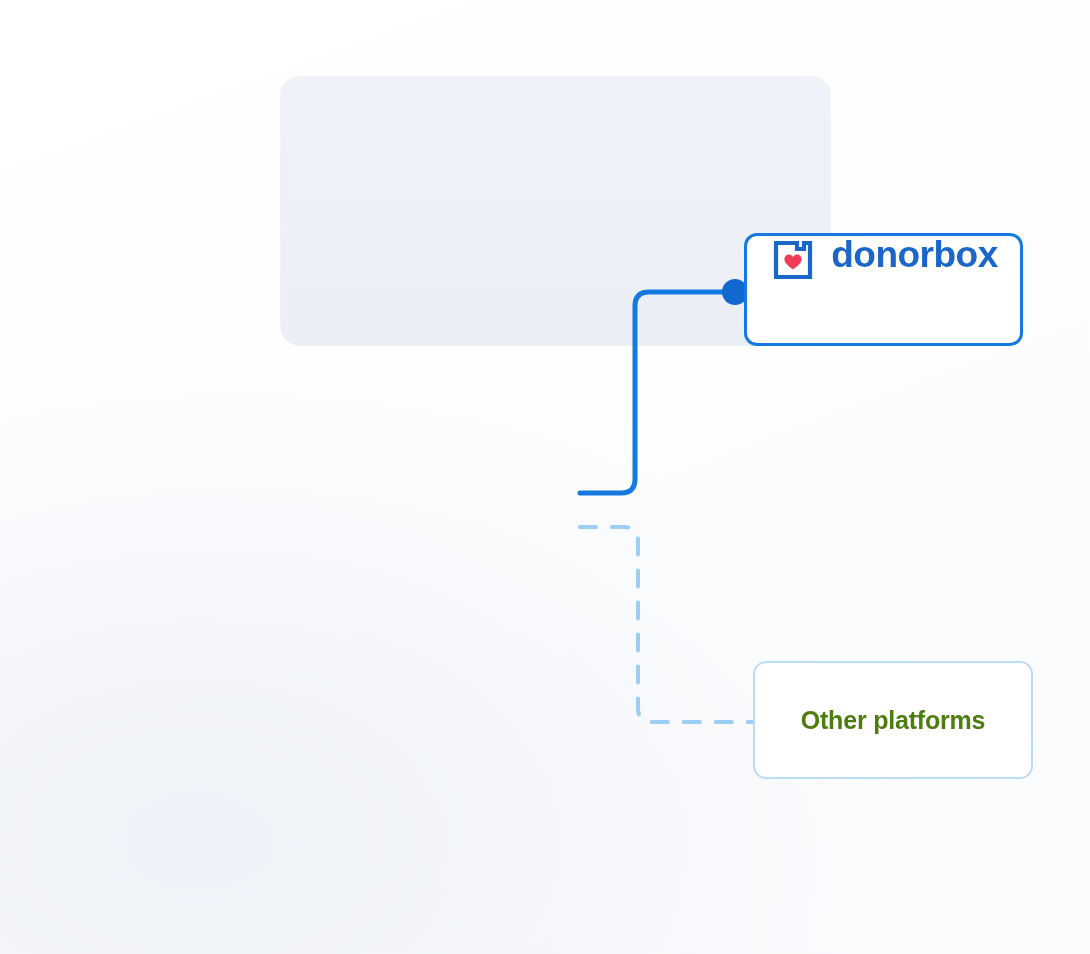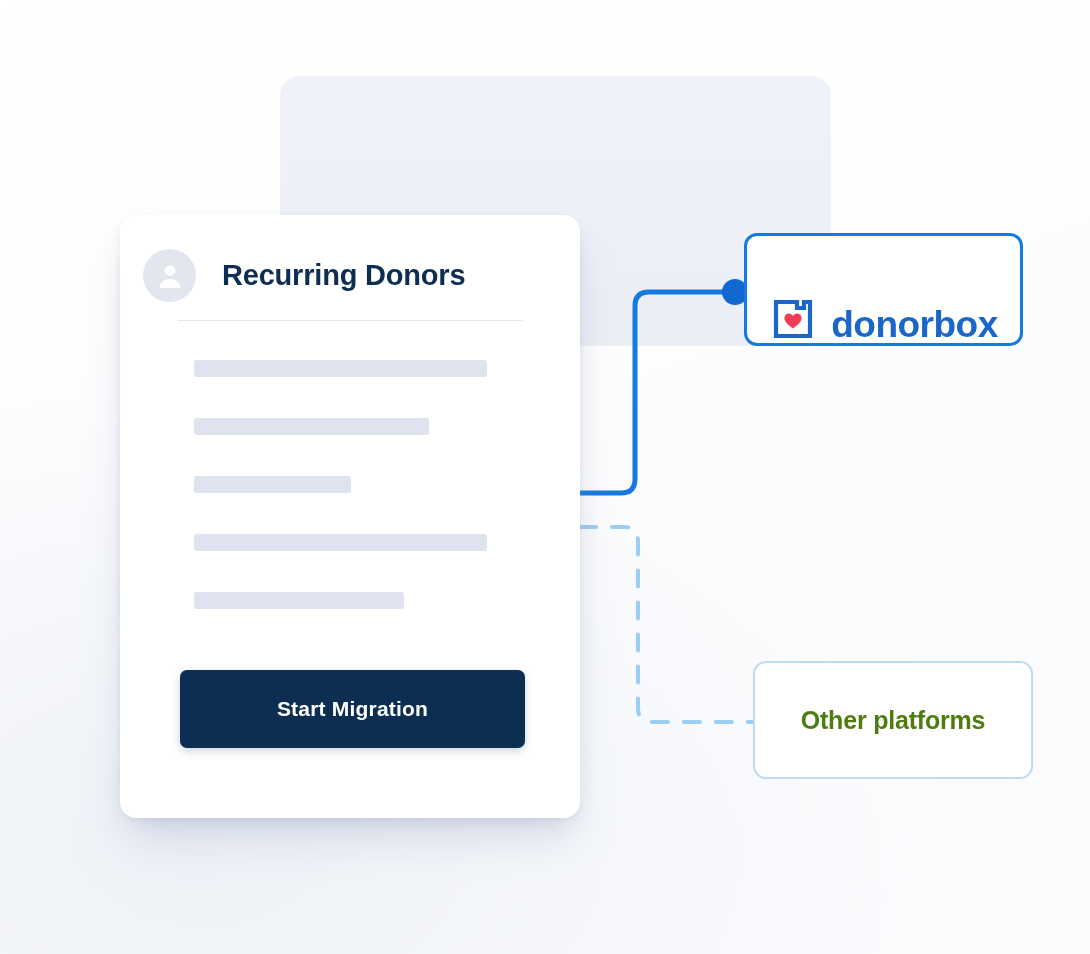--- a/index.html
+++ b/index.html
@@ -144,21 +144,21 @@
   .donorbox-node {
     position: absolute;
     left: 744px;
     top: 233px;
     width: 279px;
     height: 113px;
     background: #ffffff;
     border: 3px solid #1479e0;
     border-radius: 13px;
     display: flex;
-    align-items: flex-end;
+    align-items: flex-start;
     justify-content: center;
     gap: 14px;
     box-sizing: border-box;
   }
   .db-mark { flex: none; display: block; }
   .db-wordmark {
     font-size: 37px;
     font-weight: bold;
     color: #1b66c9;
     letter-spacing: -0.5px;
@@ -197,44 +197,20 @@
 
   <svg id="connectors" viewBox="0 0 1090 954" width="1090" height="954" xmlns="http://www.w3.org/2000/svg">
 
     <path d="M 580 527 L 624 527 Q 638 527 638 541 L 638 708 Q 638 722 652 722 L 755 722" fill="none" stroke="#9ccdf2" stroke-width="4" stroke-linecap="round" stroke-dasharray="16 16"></path>
 
     <path d="M 580 493 L 621 493 Q 635 493 635 479 L 635 306 Q 635 292 649 292 L 735 292" fill="none" stroke="#1479e0" stroke-width="5" stroke-linecap="round" stroke-linejoin="round"></path>
 
     <circle cx="735" cy="292" r="13" fill="#1169cf"></circle>
   </svg>
 
-  <div class="main-card">
-
-    <div class="card-header">
-      <div class="avatar">
-        <svg width="30" height="30" viewBox="0 0 24 24" xmlns="http://www.w3.org/2000/svg">
-          <circle cx="12" cy="7.6" r="4.3" fill="#ffffff"></circle>
-          <path d="M3.6 21.5c0-4.3 3.8-7.2 8.4-7.2s8.4 2.9 8.4 7.2z" fill="#ffffff"></path>
-        </svg>
-      </div>
-      <div class="card-title">Recurring Donors</div>
-    </div>
-
-    <div class="divider"></div>
-
-    <div class="skeleton-wrap">
-      <div class="skel-bar" style="width:293px"></div>
-      <div class="skel-bar" style="width:235px"></div>
-      <div class="skel-bar" style="width:157px"></div>
-      <div class="skel-bar" style="width:293px"></div>
-      <div class="skel-bar" style="width:210px"></div>
-    </div>
-
-    <button class="start-btn">Start Migration</button>
-  </div>
 
   <div class="donorbox-node">
     <svg class="db-mark" width="48" height="48" viewBox="0 0 48 48" xmlns="http://www.w3.org/2000/svg">
 
       <path d="M7 7 H28 V13 H35 V7 H41 V41 H7 Z" fill="none" stroke="#1b66c9" stroke-width="4.2" stroke-linejoin="miter"></path>
 
       <path d="M24 33.5 c-6.2-4.3-8.6-7.3-8.6-10.4 0-2.7 2.1-4.5 4.5-4.5 1.8 0 3.3 1 4.1 2.4 0.8-1.4 2.3-2.4 4.1-2.4 2.4 0 4.5 1.8 4.5 4.5 0 3.1-2.4 6.1-8.6 10.4 z" fill="#f23b55"></path>
     </svg>
     <div class="db-wordmark">donorbox</div>
   </div>

